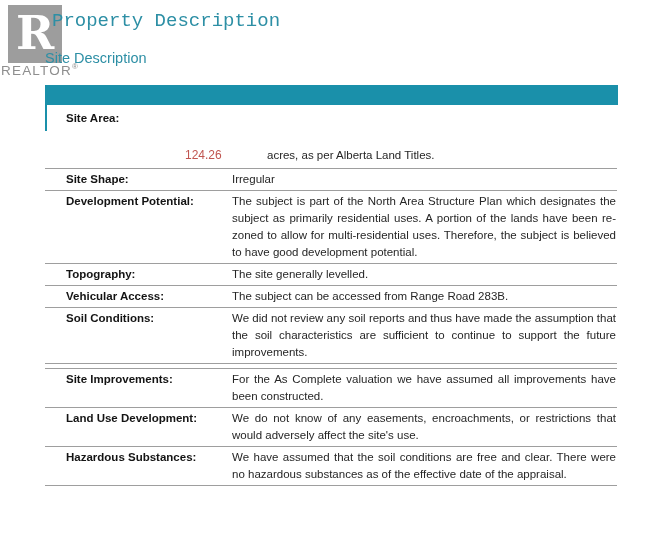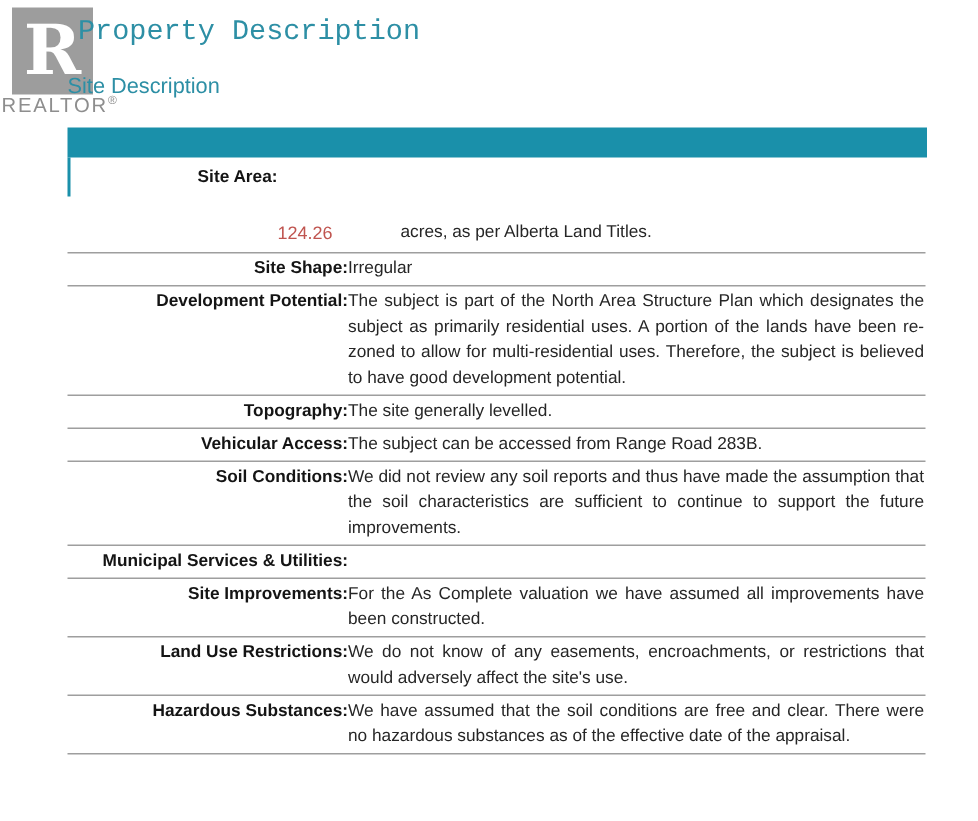--- a/index.html
+++ b/index.html
@@ -71,21 +71,20 @@
     border-bottom:1px solid #9e9e9e;
     padding:2px 0 2px 0;
     line-height:17px;
   }
   .row .label{
     flex:0 0 187px;
     box-sizing:border-box;
     padding-left:21px;
     font-weight:bold;
     color:#141414;
-    text-align:right;
   }
   .row .value{
     flex:1;
     text-align:justify;
     padding-right:1px;
   }
   
   .row-site-area{padding:5px 0 4px 0;}
   .row-site-area .label{flex:0 0 140px;}
   .row-site-area .value-wrap{flex:1;display:flex;margin-top:37px;}
@@ -140,30 +139,29 @@
     <div class="label">Vehicular Access:</div>
     <div class="value">The subject can be accessed from Range Road 283B.</div>
   </div>
 
   <div class="row">
     <div class="label">Soil Conditions:</div>
     <div class="value">We did not review any soil reports and thus have made the assumption that the soil characteristics are sufficient to continue to support the future improvements.</div>
   </div>
 
   <div class="row">
-    <div class="label">Municipal Services &amp; Utilities:</div>
   </div>
 
   <div class="row">
     <div class="label">Site Improvements:</div>
     <div class="value">For the As Complete valuation we have assumed all improvements have been constructed.</div>
   </div>
 
   <div class="row">
-    <div class="label">Land Use Restrictions:</div>
+    <div class="label">Land Use Development:</div>
     <div class="value">We do not know of any easements, encroachments, or restrictions that would adversely affect the site's use.</div>
   </div>
 
   <div class="row">
     <div class="label">Hazardous Substances:</div>
     <div class="value">We have assumed that the soil conditions are free and clear. There were no hazardous substances as of the effective date of the appraisal.</div>
   </div>
 
 </div>
 

